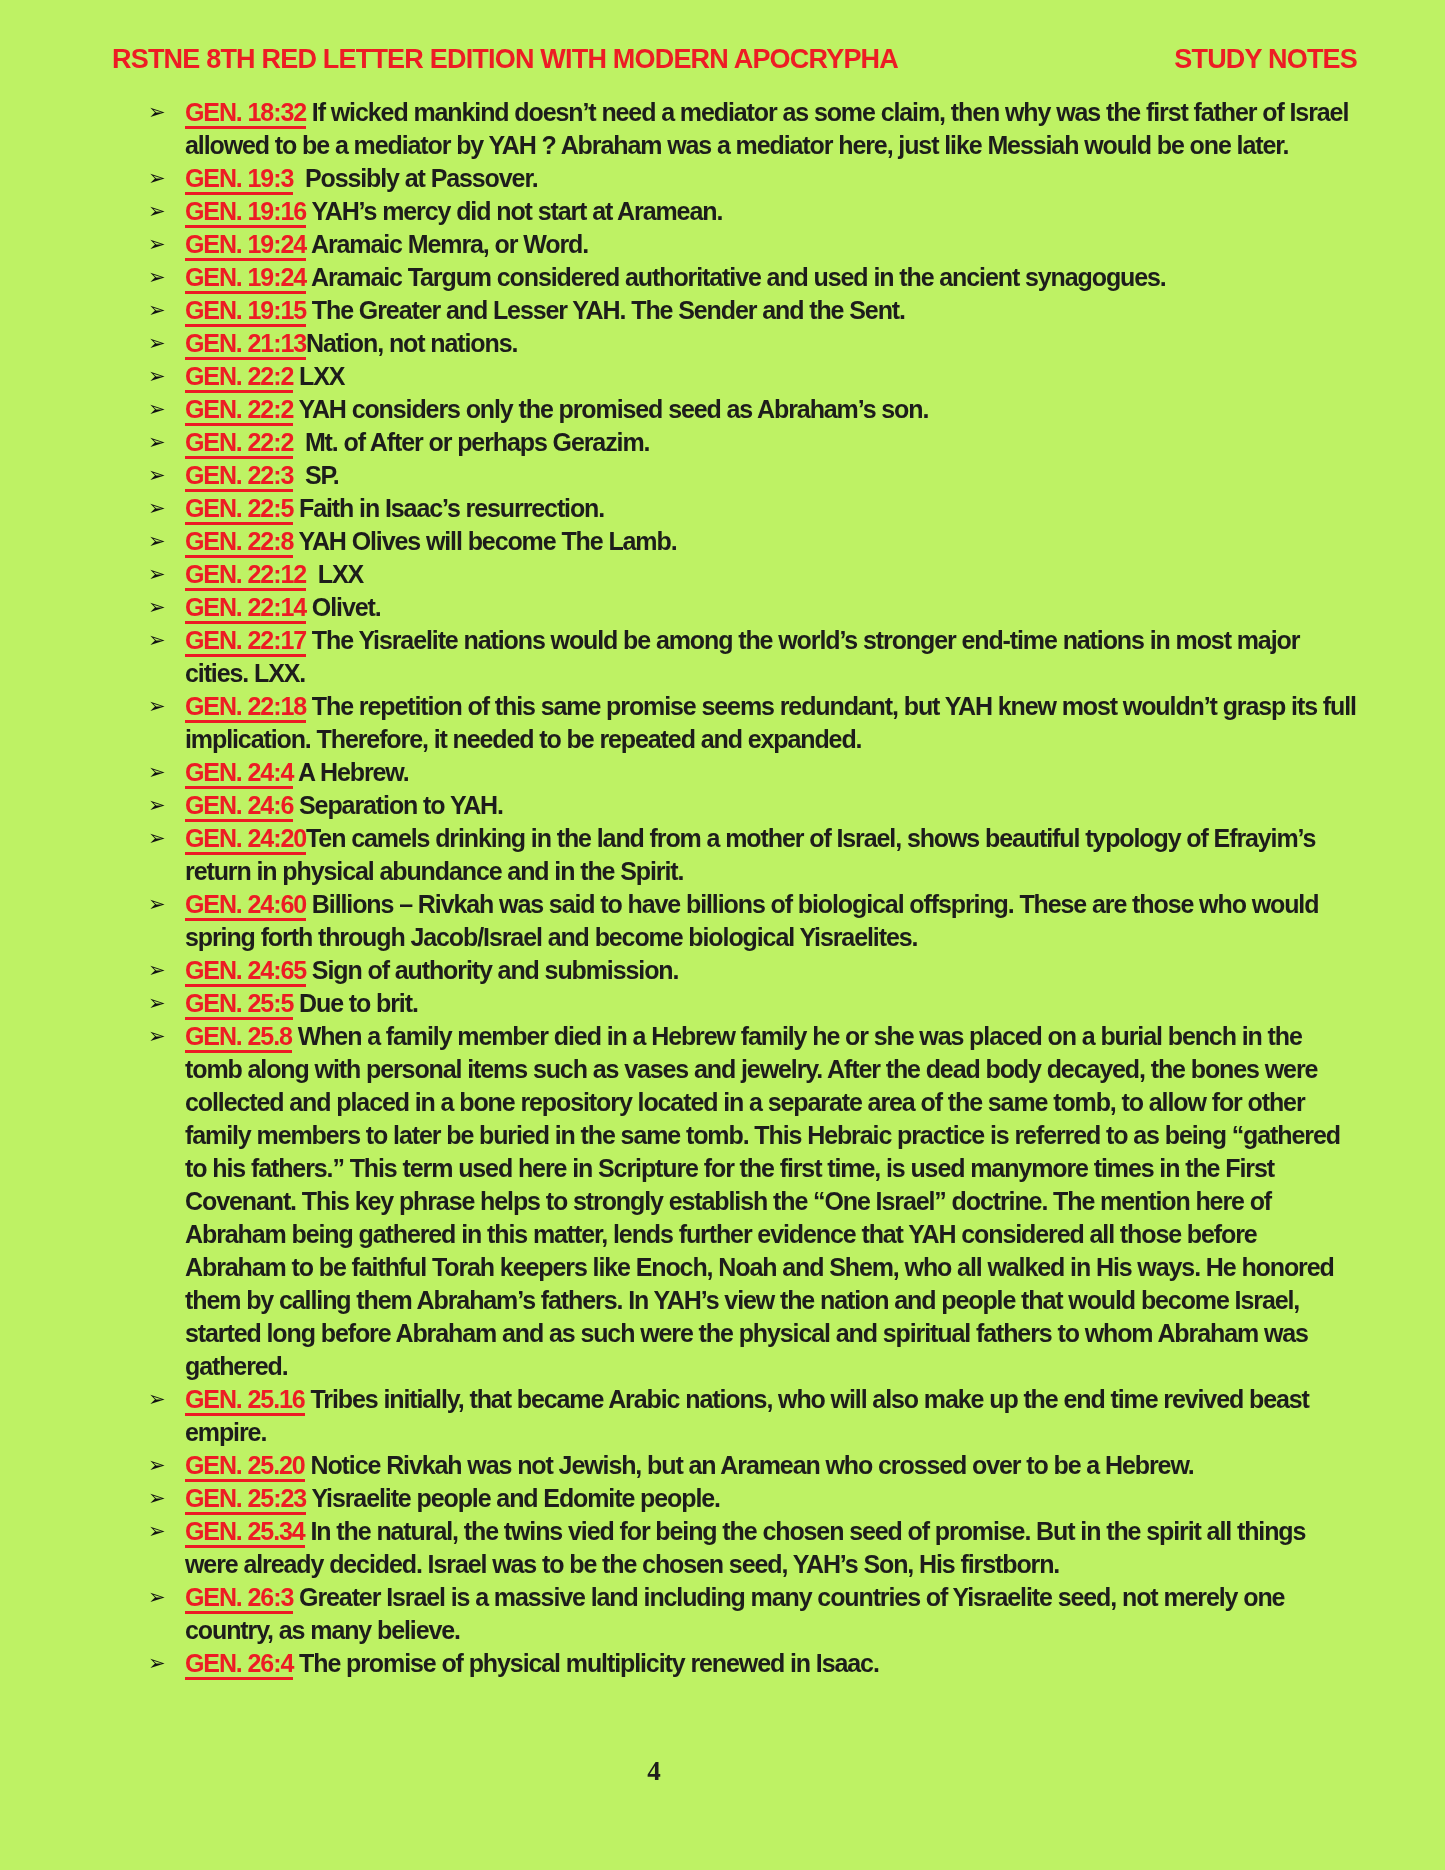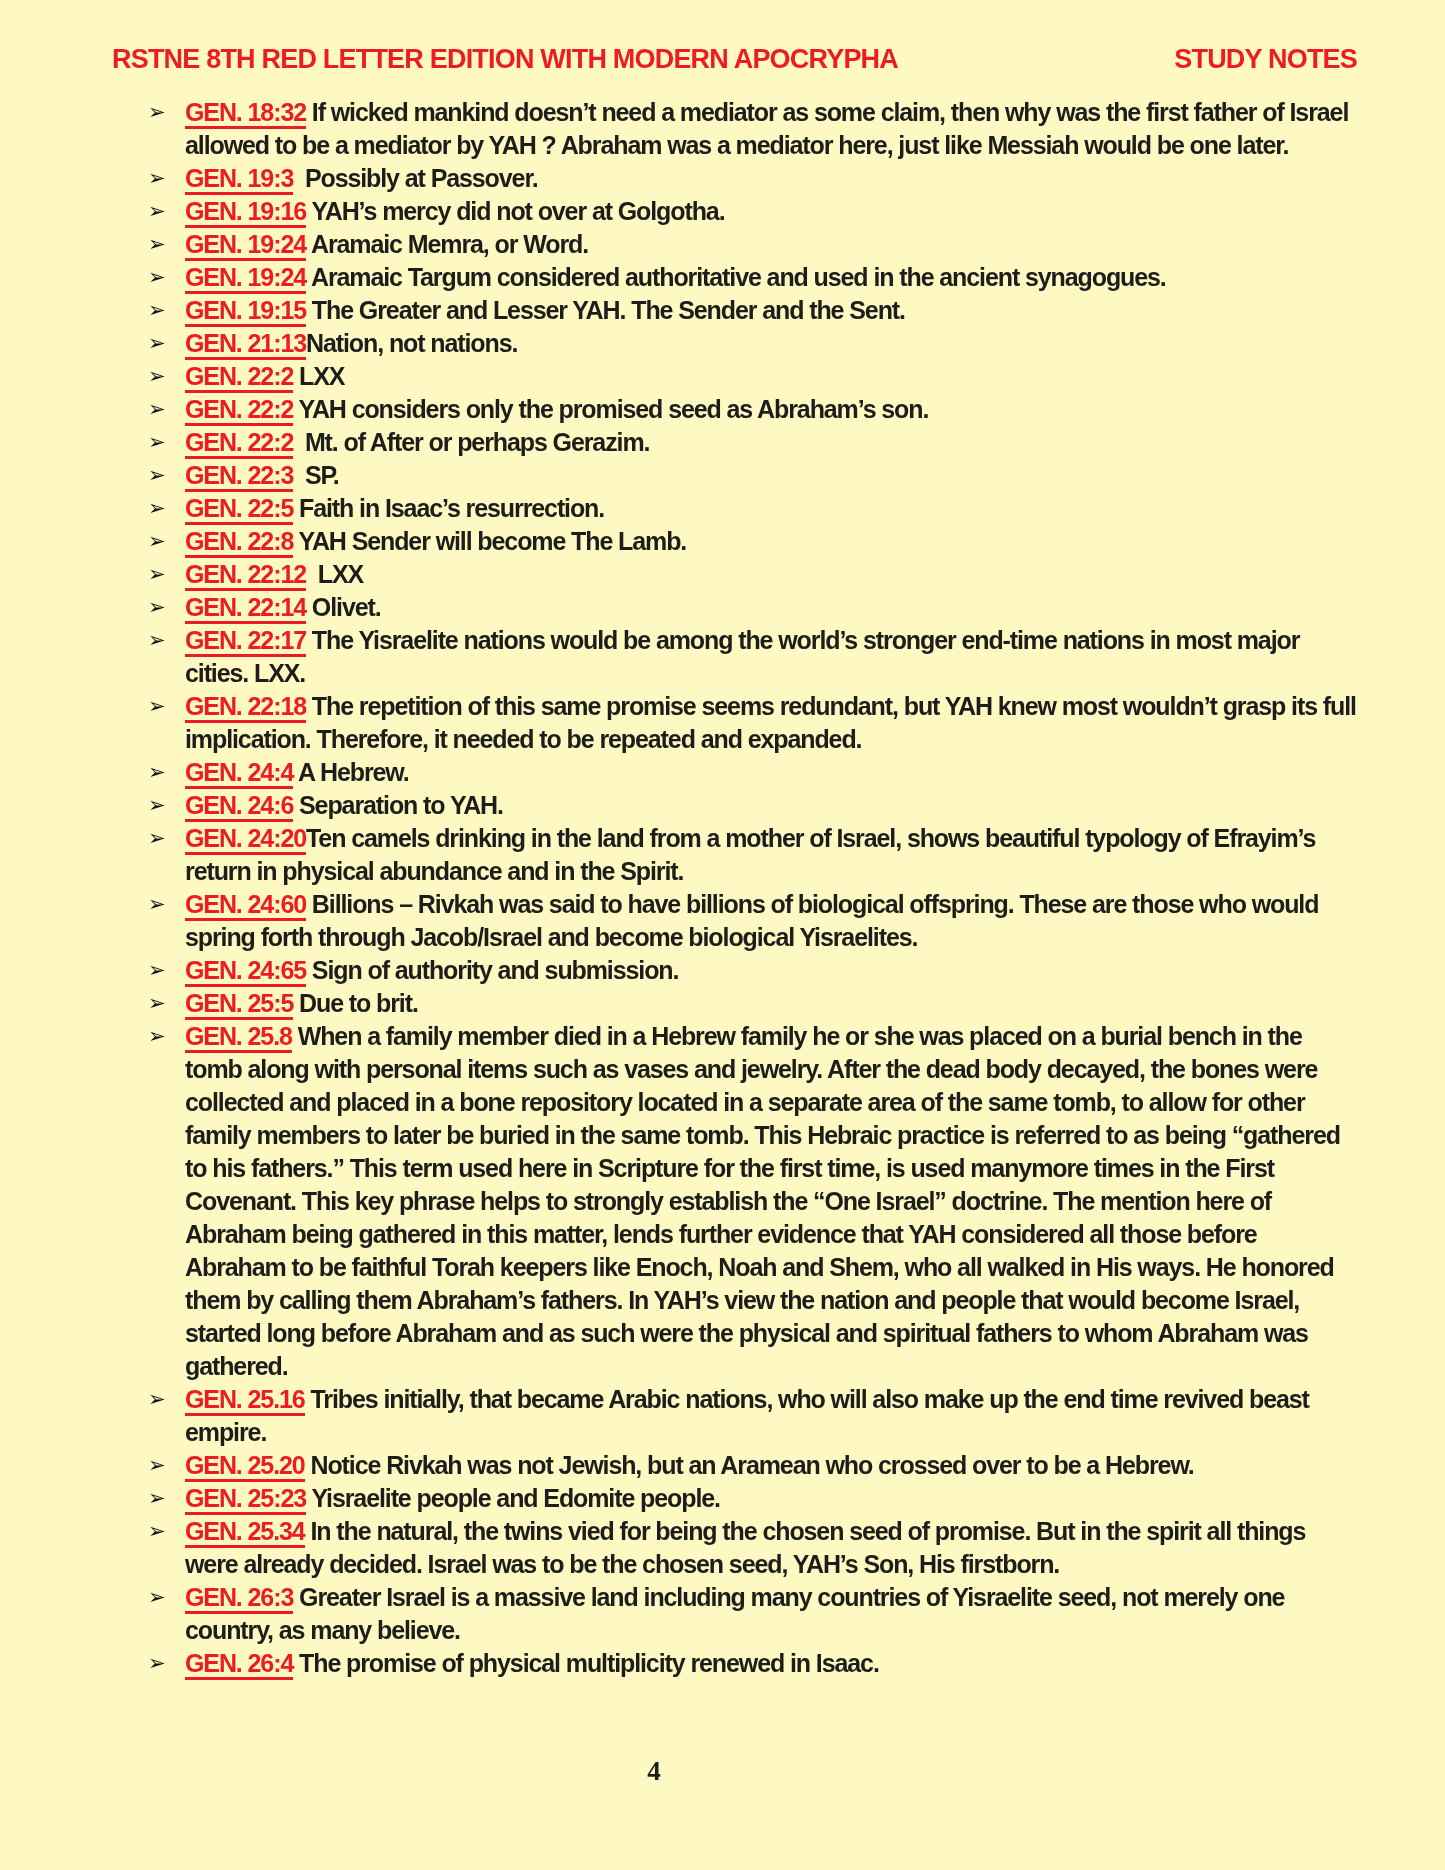--- a/index.html
+++ b/index.html
@@ -1,19 +1,19 @@
 <!DOCTYPE html>
 <html style="--red: #ed1c24;"><head>
 <meta charset="utf-8">
 <style>
   html,body{margin:0;padding:0;background:#fff;}
   .page{
     position:relative;
     width:1445px;height:1870px;
-    background:#fef9c3;
+    background:#bef264;
     font-family:"Liberation Sans","DejaVu Sans",sans-serif;
     font-weight:bold;
     overflow:hidden;
   }
   .header{
     position:absolute;
     top:44px;left:112px;right:88px;
     display:flex;justify-content:space-between;align-items:baseline;
     color:var(--red,#ed1c24);
     font-size:27px;letter-spacing:-0.8px;
@@ -65,21 +65,21 @@
       <div class="note">
       <span class="bullet">➢</span>
       <p class="body"><span class="ref">GEN. 18:32</span><span class="txt"> If wicked mankind doesn’t need a mediator as some claim, then why was the first father of Israel allowed to be a mediator by YAH ? Abraham was a mediator here, just like Messiah would be one later.</span></p>
     </div>
       <div class="note">
       <span class="bullet">➢</span>
       <p class="body"><span class="ref">GEN. 19:3</span><span class="txt">  Possibly at Passover.</span></p>
     </div>
       <div class="note">
       <span class="bullet">➢</span>
-      <p class="body"><span class="ref">GEN. 19:16</span><span class="txt"> YAH’s mercy did not over at Golgotha.</span></p>
+      <p class="body"><span class="ref">GEN. 19:16</span><span class="txt"> YAH’s mercy did not start at Aramean.</span></p>
     </div>
       <div class="note">
       <span class="bullet">➢</span>
       <p class="body"><span class="ref">GEN. 19:24</span><span class="txt"> Aramaic Memra, or Word.</span></p>
     </div>
       <div class="note">
       <span class="bullet">➢</span>
       <p class="body"><span class="ref">GEN. 19:24</span><span class="txt"> Aramaic Targum considered authoritative and used in the ancient synagogues.</span></p>
     </div>
       <div class="note">
@@ -105,21 +105,21 @@
       <div class="note">
       <span class="bullet">➢</span>
       <p class="body"><span class="ref">GEN. 22:3</span><span class="txt">  SP.</span></p>
     </div>
       <div class="note">
       <span class="bullet">➢</span>
       <p class="body"><span class="ref">GEN. 22:5</span><span class="txt"> Faith in Isaac’s resurrection.</span></p>
     </div>
       <div class="note">
       <span class="bullet">➢</span>
-      <p class="body"><span class="ref">GEN. 22:8</span><span class="txt"> YAH Sender will become The Lamb.</span></p>
+      <p class="body"><span class="ref">GEN. 22:8</span><span class="txt"> YAH Olives will become The Lamb.</span></p>
     </div>
       <div class="note">
       <span class="bullet">➢</span>
       <p class="body"><span class="ref">GEN. 22:12</span><span class="txt">  LXX</span></p>
     </div>
       <div class="note">
       <span class="bullet">➢</span>
       <p class="body"><span class="ref">GEN. 22:14</span><span class="txt"> Olivet.</span></p>
     </div>
       <div class="note">

